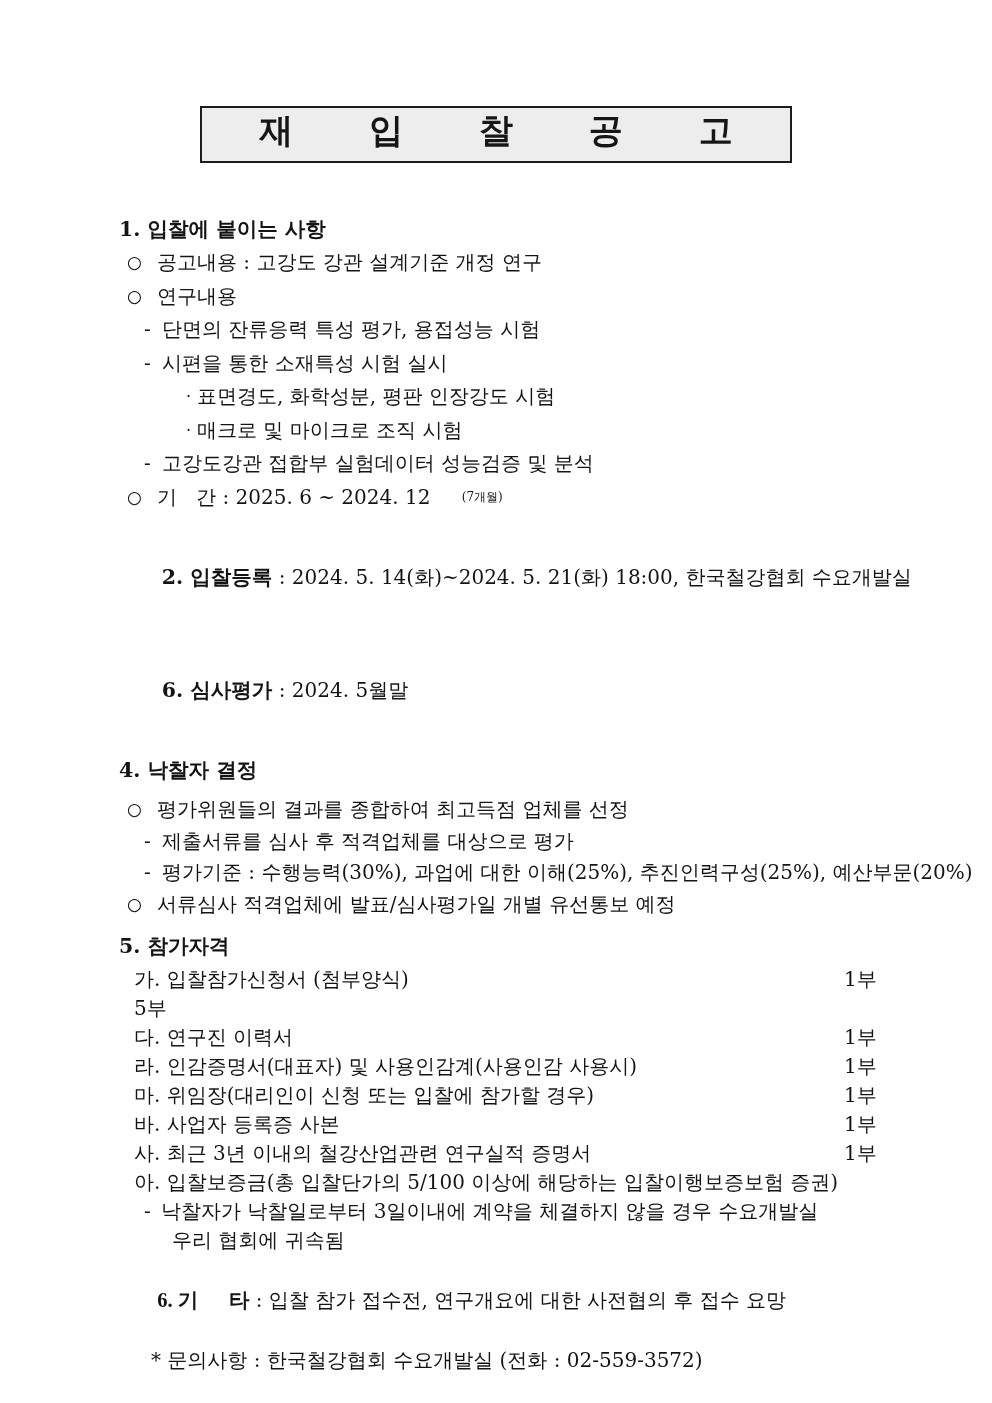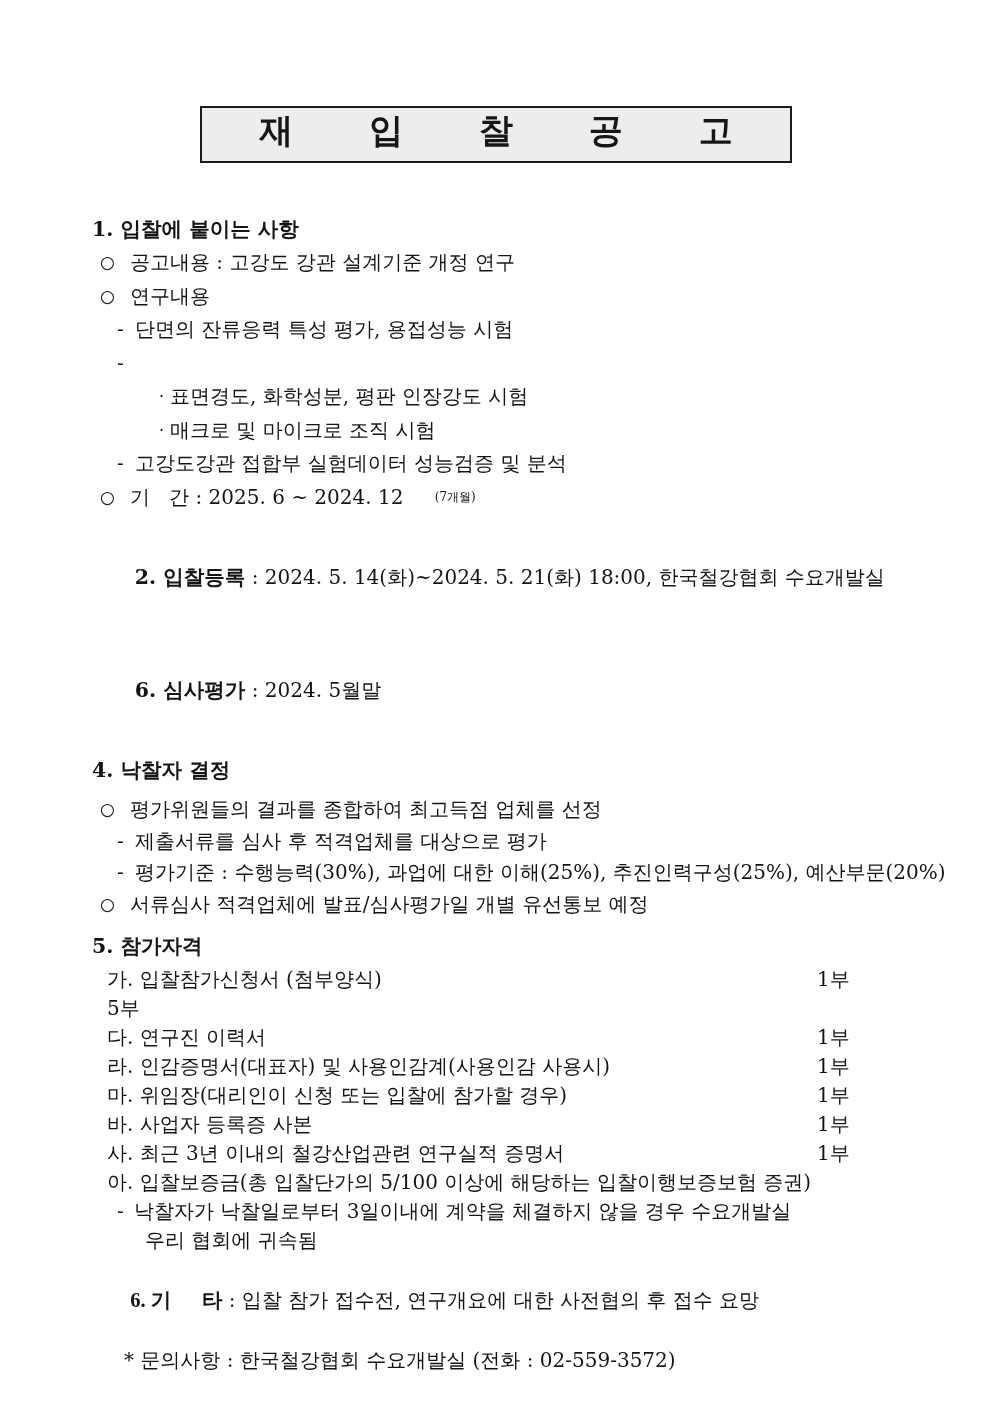--- a/index.html
+++ b/index.html
@@ -36,21 +36,21 @@
     word-spacing: 12px;
     white-space: pre;
     color: #161616;
   }
   
   .content {
     position: absolute;
     left: 0;
     top: 213px;
     width: 992px;
-    padding: 0 40px 0 92px;
+    padding: 0 40px 0 119px;
   }
   .nowrap { white-space: pre; }
   .h-num {
     font-weight: bold;
     line-height: 33px;
     font-size: 20.5px;
   }
   .h-num .reg { font-weight: normal; font-size: 20px; }
   
   .item { display: flex; line-height: 33.5px; }
@@ -99,20 +99,21 @@
     <div class="item lv1 nowrap">
       <span class="bullet">○</span>
       <span>연구내용</span>
     </div>
     <div class="item lv2 nowrap">
       <span class="bullet">-</span>
       <span>단면의 잔류응력 특성 평가, 용접성능 시험</span>
     </div>
     <div class="item lv2 nowrap">
       <span class="bullet">-</span>
+      <span>시편을 통한 소재특성 시험 실시</span>
     </div>
     <div class="item lv3 nowrap">
       <span class="bullet">·</span>
       <span>표면경도, 화학성분, 평판 인장강도 시험</span>
     </div>
     <div class="item lv3 nowrap">
       <span class="bullet">·</span>
       <span>매크로 및 마이크로 조직 시험</span>
     </div>
     <div class="item lv2 nowrap">

